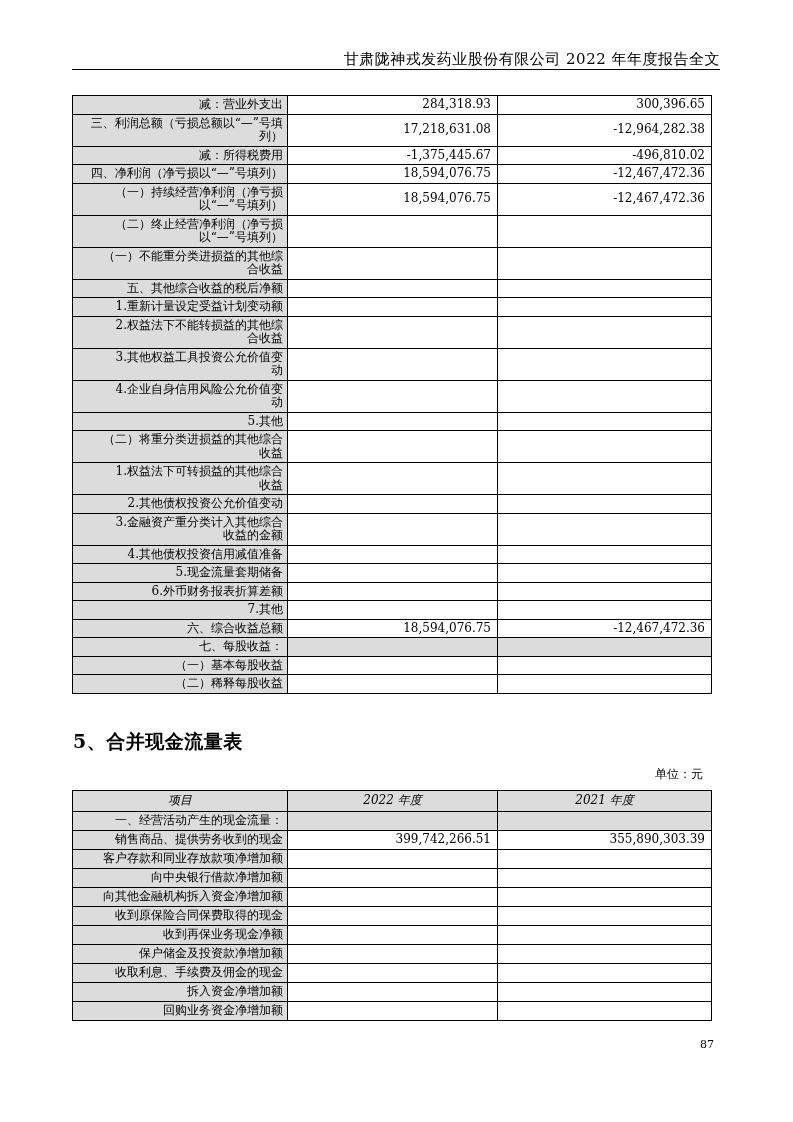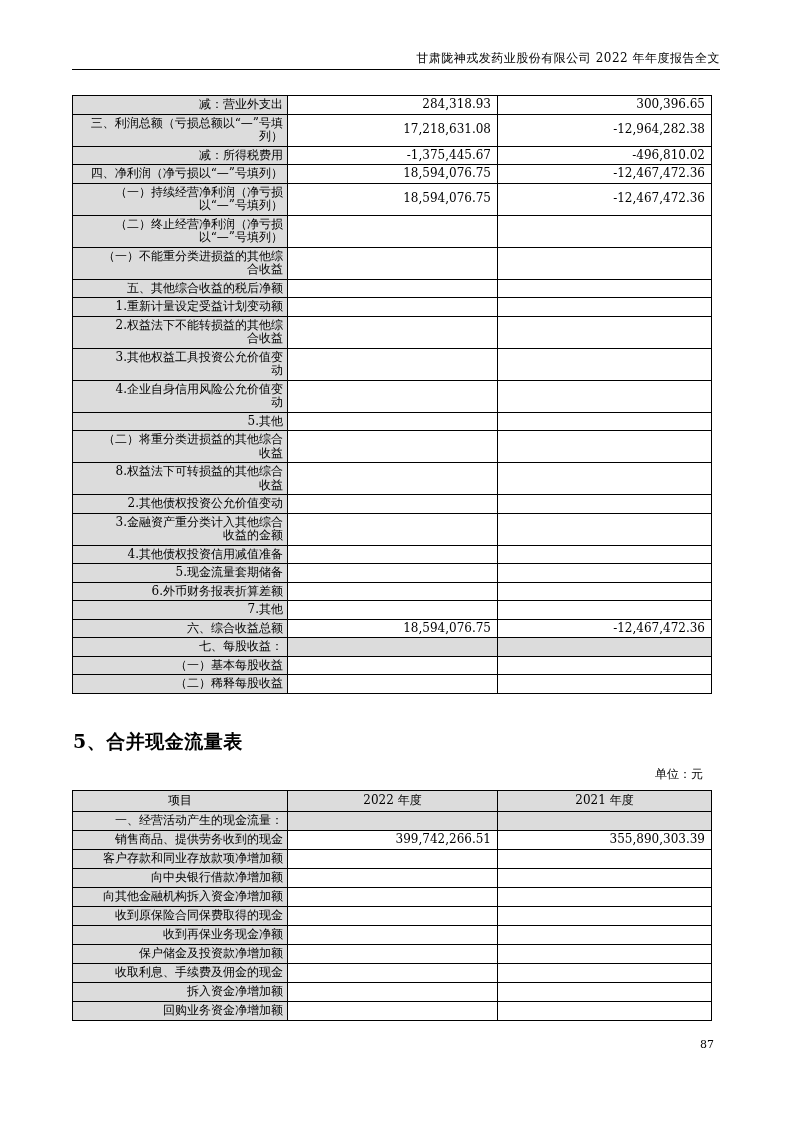--- a/index.html
+++ b/index.html
@@ -6,21 +6,21 @@
   html, body { background: #ffffff; }
   body {
     width: 793px; height: 1122px;
     position: relative;
     font-family: "DejaVu Serif", "Liberation Serif", serif;
     color: #000;
   }
   .page-header-title {
     position: absolute;
     top: 50px; right: 73px;
-    font-size: 12px;
+    font-size: 15px;
     letter-spacing: 0.5px;
     white-space: nowrap;
     text-align: right;
   }
   .page-header-rule {
     position: absolute;
     top: 69px; left: 72px;
     width: 648px; height: 0;
     border-top: 1.6px solid #000;
   }
@@ -55,20 +55,21 @@
   .level-2 { text-indent: 16px; }
   .level-3 { text-indent: 28px; }
   #income-table { position: absolute; top: 95px; left: 72px; }
   #cashflow-table { position: absolute; top: 790px; left: 72px; }
   #cashflow-table th {
     background: #dcdcdc;
     font-weight: normal;
     text-align: center;
     padding: 3px 4px;
     height: 20px;
+    font-style: italic;
   }
   #cashflow-table td { height: 19px; }
   .section-heading {
     position: absolute;
     top: 729px; left: 73px;
     font-size: 19px;
     font-weight: bold;
     letter-spacing: 0.5px;
   }
   .unit-label {
@@ -159,21 +160,21 @@
         <td class="c-label level-3">5.其他</td>
         <td class="c-num"></td>
         <td class="c-num"></td>
       </tr>
       <tr>
         <td class="c-label level-2">（二）将重分类进损益的其他综合收益</td>
         <td class="c-num"></td>
         <td class="c-num"></td>
       </tr>
       <tr>
-        <td class="c-label level-3">8.权益法下可转损益的其他综合收益</td>
+        <td class="c-label level-3">1.权益法下可转损益的其他综合收益</td>
         <td class="c-num"></td>
         <td class="c-num"></td>
       </tr>
       <tr>
         <td class="c-label level-3">2.其他债权投资公允价值变动</td>
         <td class="c-num"></td>
         <td class="c-num"></td>
       </tr>
       <tr>
         <td class="c-label level-3">3.金融资产重分类计入其他综合收益的金额</td>

